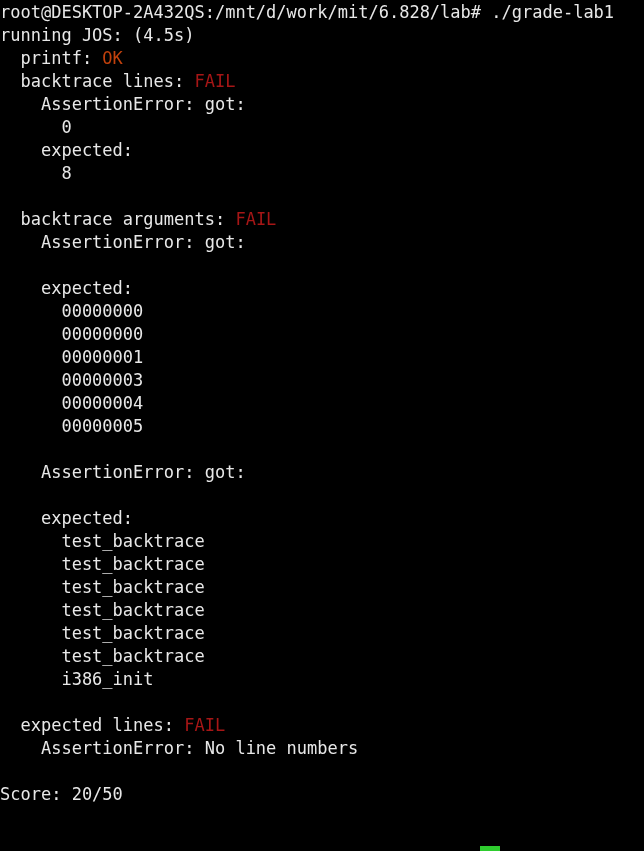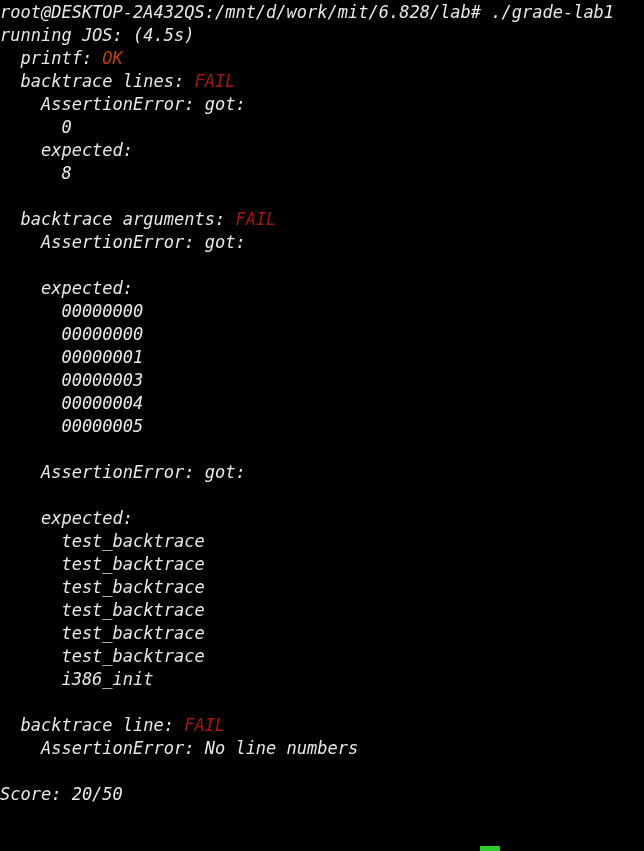--- a/index.html
+++ b/index.html
@@ -18,21 +18,20 @@
     width: 644px;
     height: 851px;
     background: #000000;
     color: #e6e6e6;
     font-family: "DejaVu Sans Mono", monospace;
     font-size: 17px;
     line-height: 23px;
     padding-top: 1px;
     box-sizing: border-box;
     overflow: hidden;
-    font-style: italic;
   }
   .line {
     height: 23px;
     white-space: pre;
     color: #e8e8e8;
     letter-spacing: 0px;
   }
   .line.blank {
     height: 23px;
   }
@@ -80,19 +79,19 @@
       <div class="line blank">&nbsp;</div>
       <div class="line">    expected:</div>
       <div class="line">      test_backtrace</div>
       <div class="line">      test_backtrace</div>
       <div class="line">      test_backtrace</div>
       <div class="line">      test_backtrace</div>
       <div class="line">      test_backtrace</div>
       <div class="line">      test_backtrace</div>
       <div class="line">      i386_init</div>
       <div class="line blank">&nbsp;</div>
-      <div class="line"><span>  backtrace line: </span><span class="fail">FAIL</span></div>
+      <div class="line"><span>  expected lines: </span><span class="fail">FAIL</span></div>
       <div class="line">    AssertionError: No line numbers</div>
       <div class="line blank">&nbsp;</div>
       <div class="line">Score: 20/50</div>
     </div>
   <div class="cursor-block"></div>
 </div>
 
 </body></html>

